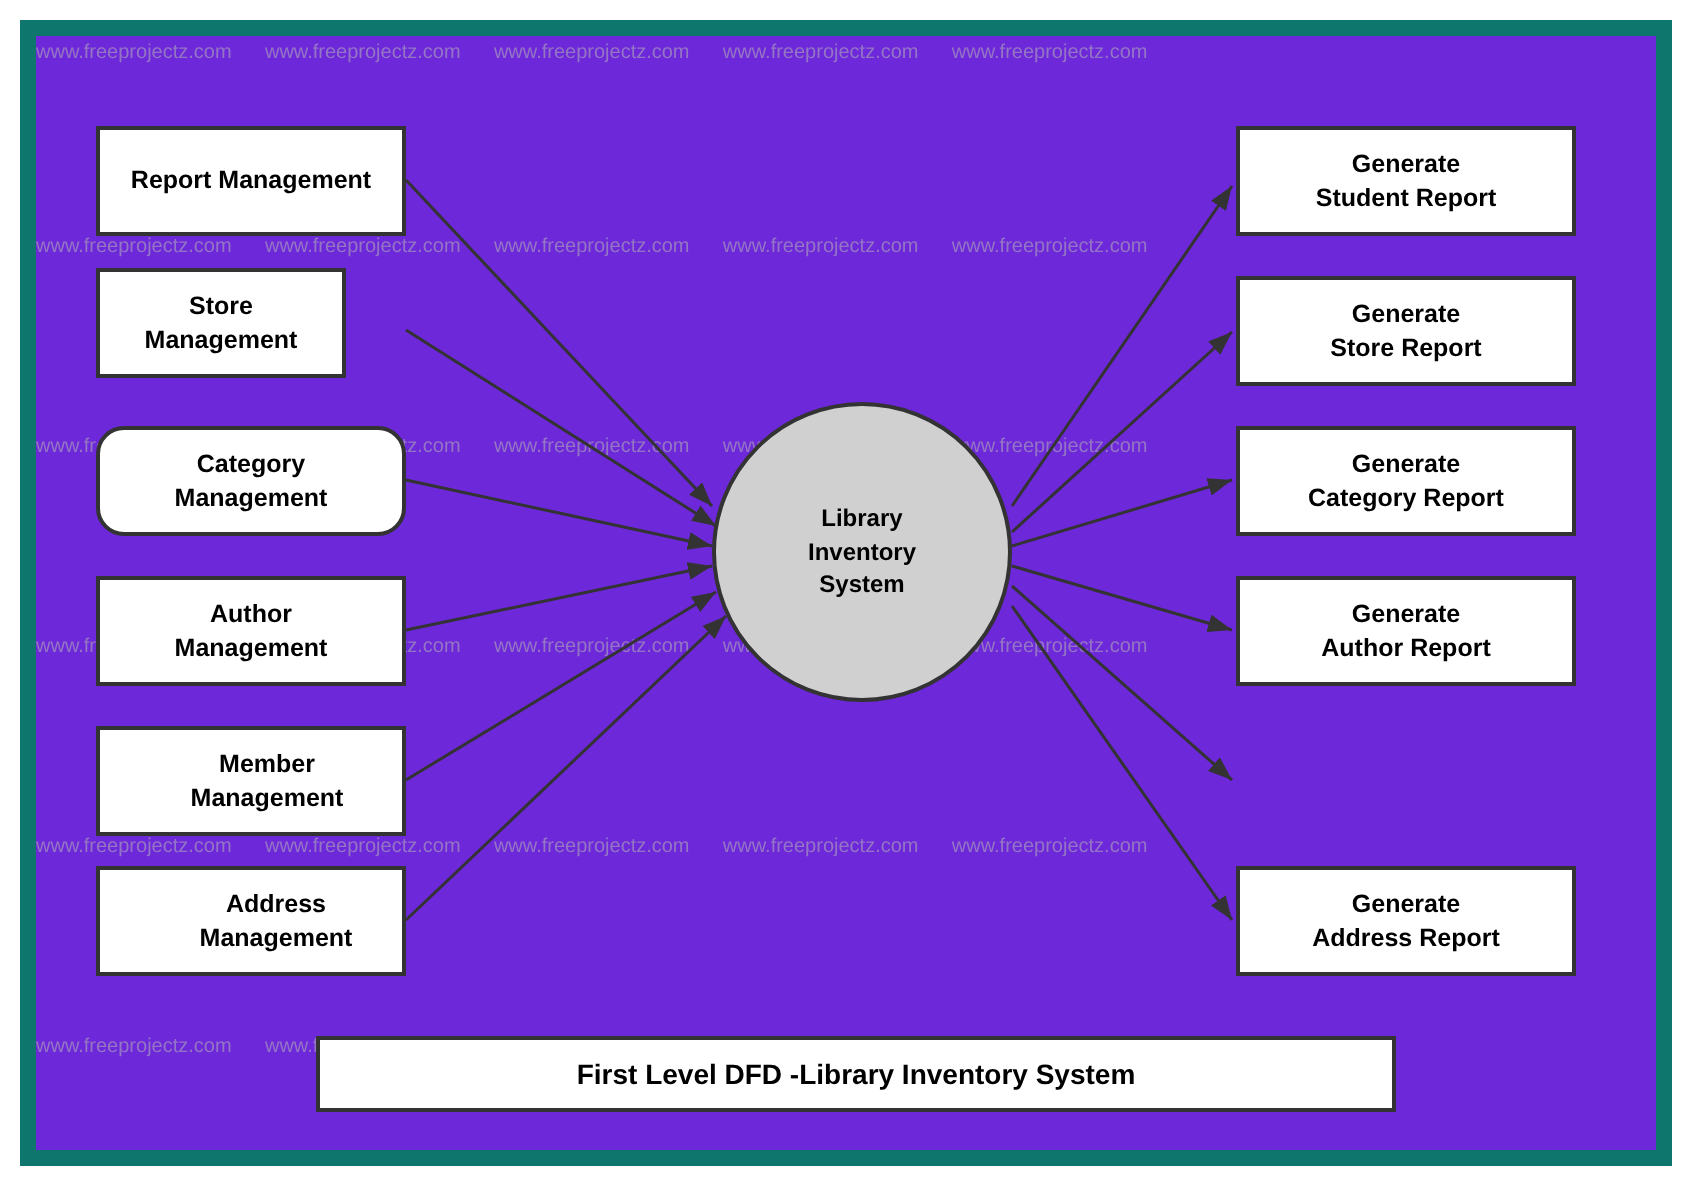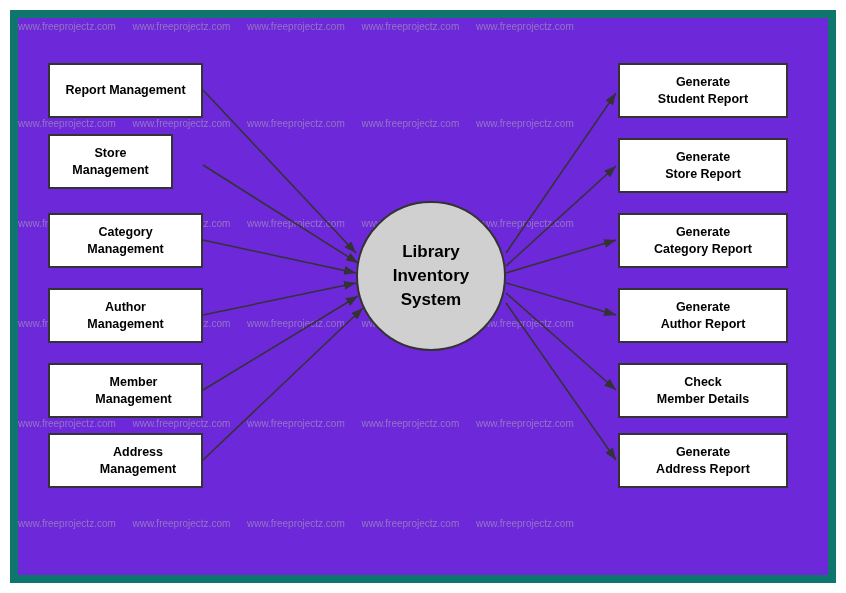--- a/index.html
+++ b/index.html
@@ -43,21 +43,21 @@
     }
     .center-circle {
       position: absolute;
       border-radius: 50%;
       border: 2px solid #333;
       background: #d0d0d0;
       display: flex;
       align-items: center;
       justify-content: center;
       text-align: center;
-      font-size: 17px;
+      font-size: 12px;
       font-weight: bold;
       z-index: 2;
       line-height: 1.4;
     }
     .caption-box {
       position: absolute;
       border: 2px solid #333;
       background: #fff;
       display: flex;
       align-items: center;
@@ -120,21 +120,21 @@
     <line x1="488" y1="285" x2="598" y2="442" stroke="#333" stroke-width="1.5" marker-end="url(#arrowhead)"></line>
   </svg>
 
   <div class="node-box" style="left:30px;top:45px;width:155px;height:55px;">
     <span>Report
 Management</span>
   </div>
   <div class="node-box" style="left:30px;top:116px;width:125px;height:55px;">
     <span>Store<br>Management</span>
   </div>
-  <div class="node-box" style="left:30px;top:195px;width:155px;height:55px;">
+  <div class="node-box" style="left:30px;top:195px;width:155px;height:55px;border-radius:14px;">
     <span>Category<br>Management</span>
   </div>
   <div class="node-box" style="left:30px;top:270px;width:155px;height:55px;">
     <span>Author<br>Management</span>
   </div>
   <div class="node-box" style="left:30px;top:345px;width:155px;height:55px;padding-left:16px;">
     <span>Member<br>Management</span>
   </div>
   <div class="node-box" style="left:30px;top:415px;width:155px;height:55px;padding-left:25px;">
     <span>Address<br>Management</span>
@@ -149,20 +149,20 @@
   </div>
   <div class="node-box" style="left:600px;top:120px;width:170px;height:55px;">
     <span>Generate<br>Store Report</span>
   </div>
   <div class="node-box" style="left:600px;top:195px;width:170px;height:55px;">
     <span>Generate<br>Category Report</span>
   </div>
   <div class="node-box" style="left:600px;top:270px;width:170px;height:55px;">
     <span>Generate<br>Author Report</span>
   </div>
-  <div class="node-box" style="left:600px;top:345px;width:170px;height:55px;">
-    <span>Check<br>Member Details</span>
-  </div>
   <div class="node-box" style="left:600px;top:415px;width:170px;height:55px;">
     <span>Generate<br>Address Report</span>
   </div>
 
+  <div class="caption-box" style="left:140px;top:500px;width:540px;height:38px;">
+    <span>First Level DFD -Library Inventory System</span>
+  </div>
 </div>
 
 </body></html>

